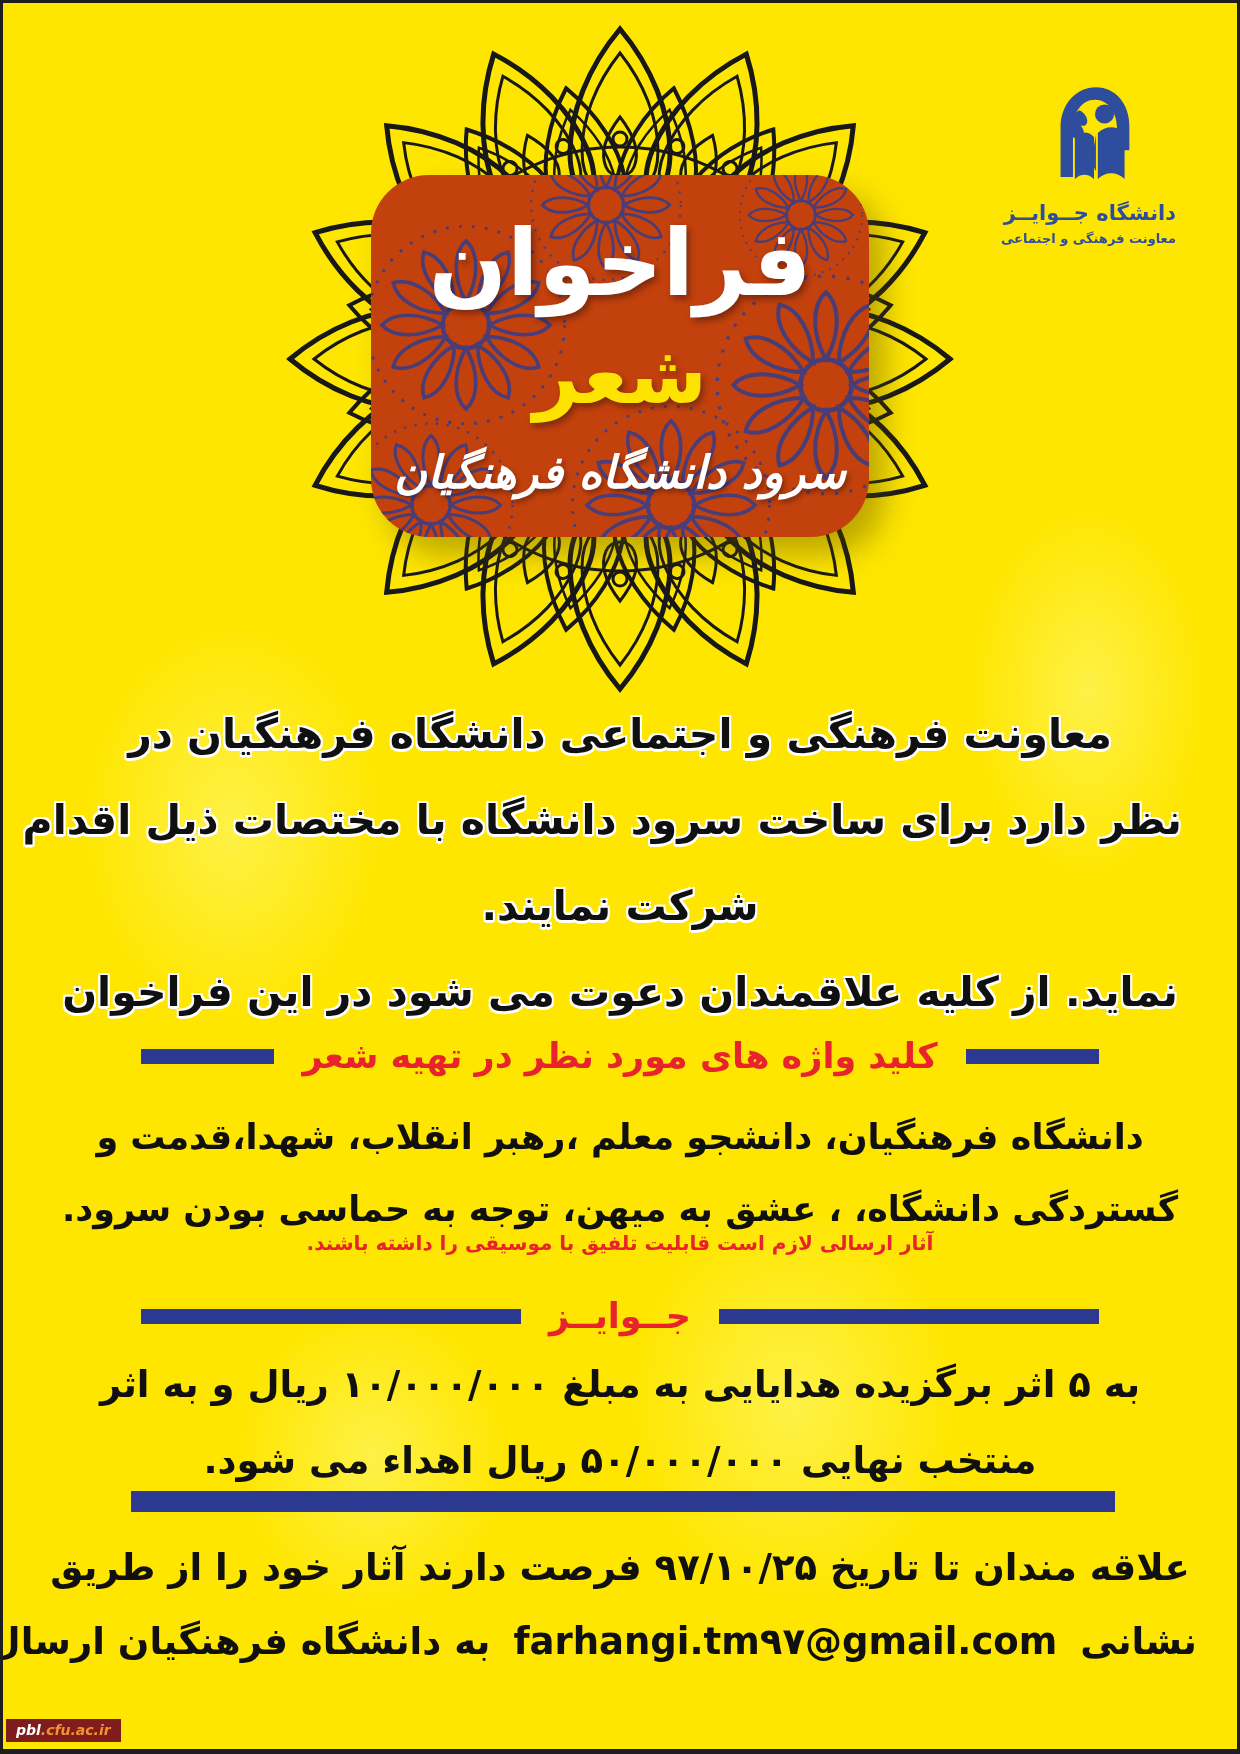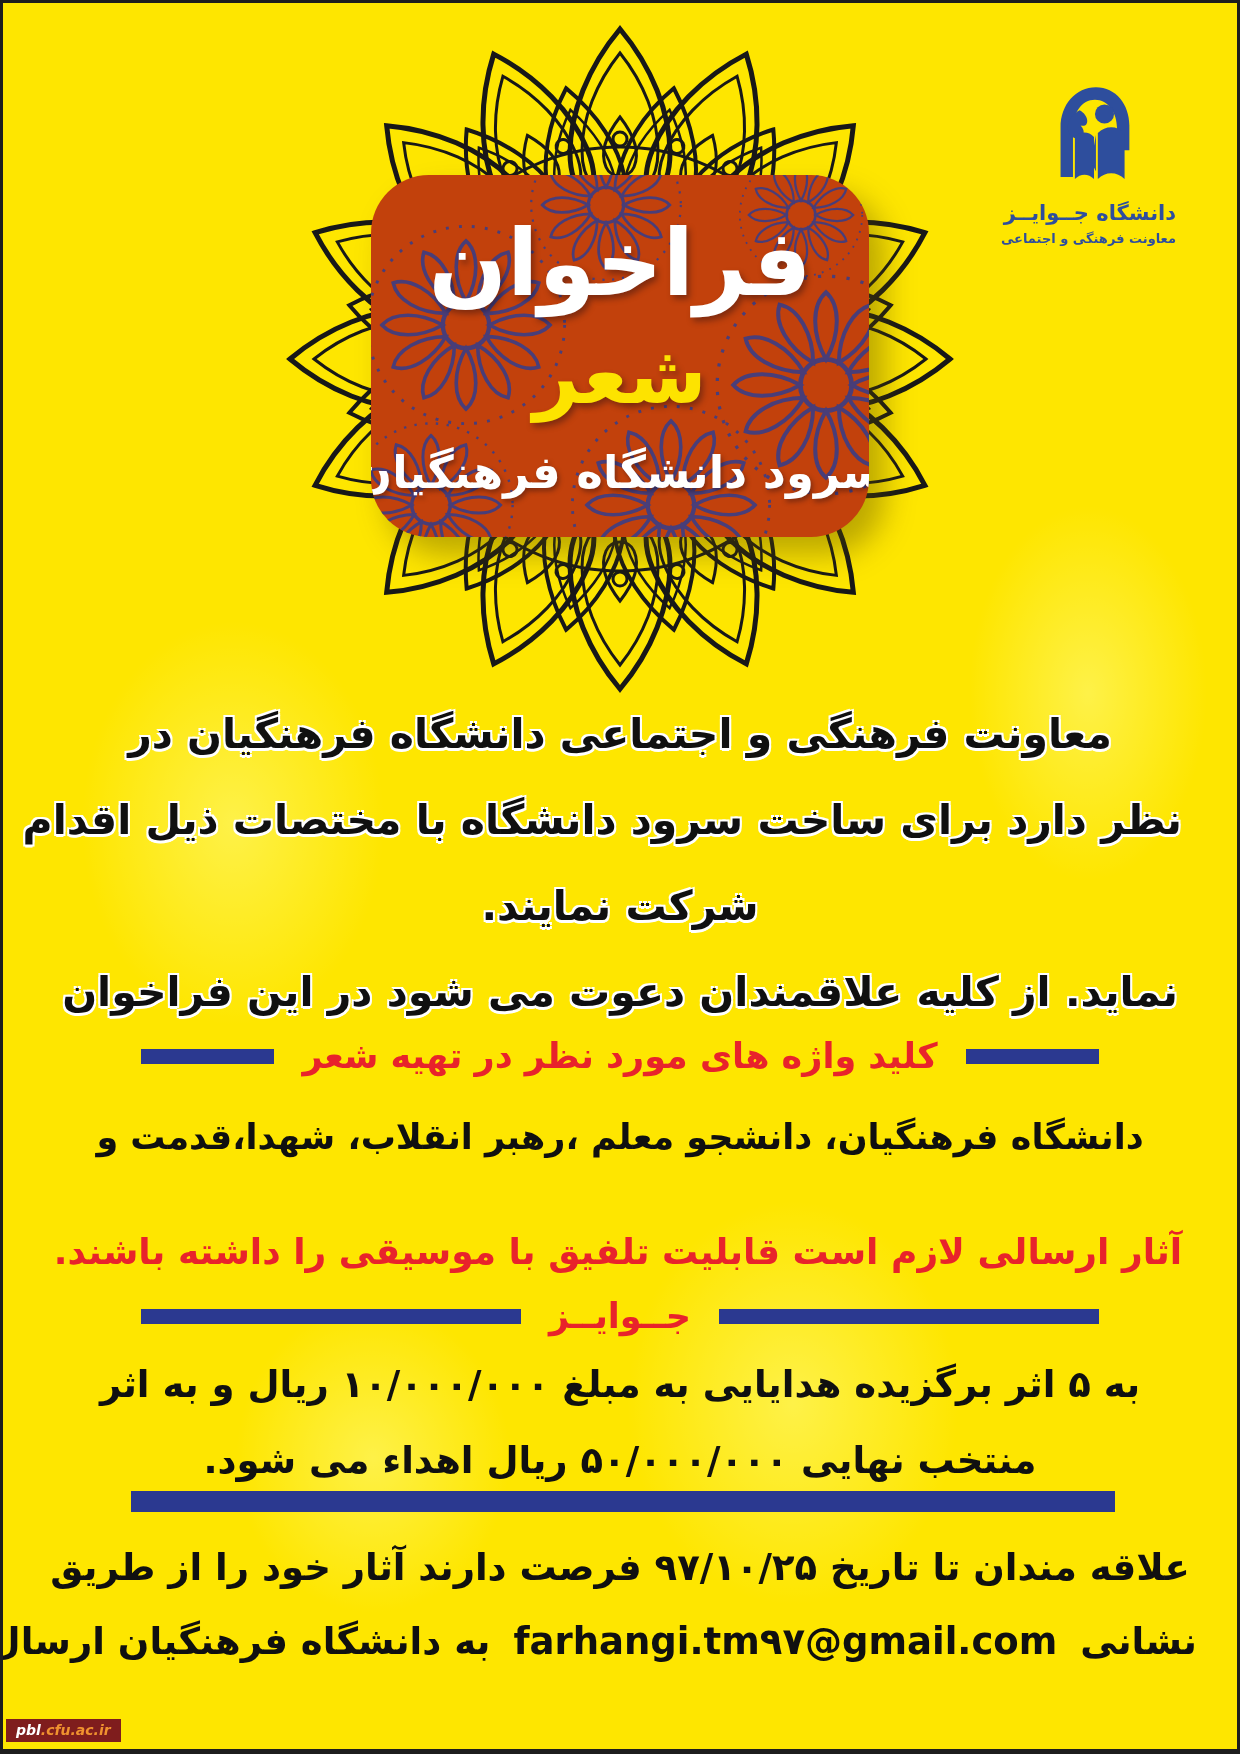--- a/index.html
+++ b/index.html
@@ -31,21 +31,21 @@
     box-shadow:16px 18px 30px rgba(90,75,0,0.40);
     display:flex;flex-direction:column;align-items:center;justify-content:center;
   }
   .panel-pattern{position:absolute;inset:0;opacity:0.85;}
   .panel-text{position:relative;z-index:2;text-align:center;line-height:1;}
   .t-callout{color:#ffffff;font-size:92px;font-weight:700;letter-spacing:2px;
     text-shadow:3px 4px 6px rgba(0,0,20,0.35);}
   .t-poetry{color:#FDE300;font-size:80px;font-weight:700;margin-top:26px;
     text-shadow:3px 4px 6px rgba(0,0,20,0.35);}
   .t-anthem{color:#ffffff;font-size:45px;font-weight:700;margin-top:34px;white-space:nowrap;
-    text-shadow:2px 3px 5px rgba(0,0,20,0.35);}
+    text-shadow:2px 3px 5px rgba(0,0,20,0.35);font-style:italic;}
 
   
   .logo{position:absolute;left:1008px;top:74px;width:165px;text-align:center;direction:rtl;}
   .logo-emblem{display:block;margin:0 auto;}
   .logo-line1{color:#2E4E9D;font-size:21px;font-weight:700;margin-top:8px;white-space:nowrap;}
   .logo-line2{color:#2E4E9D;font-size:13px;font-weight:700;margin-top:6px;white-space:nowrap;}
 
   
   .intro{position:absolute;left:55px;right:55px;top:688px;text-align:center;}
   .intro .ln{height:86px;line-height:86px;font-size:41px;font-weight:700;color:#101010;white-space:nowrap;
@@ -54,21 +54,21 @@
   
   .hrow{position:absolute;left:138px;right:138px;display:flex;align-items:center;}
   .hrow .bar{flex:1;height:15px;background:#2B3990;}
   .hrow .htxt{color:#E8232B;font-size:35px;font-weight:700;margin:0 28px;white-space:nowrap;}
   .hrow1{top:1028px;height:50px;}
   .hrow2{top:1288px;height:50px;}
 
   .keywords{position:absolute;left:55px;right:55px;top:1098px;text-align:center;}
   .keywords .ln{height:72px;line-height:72px;font-size:35px;font-weight:700;color:#101010;white-space:nowrap;text-align:center;}
   .rednote{position:absolute;left:55px;right:55px;top:1228px;text-align:center;
-    font-size:36px;font-weight:700;color:#E8232B;white-space:nowrap;}
+    font-size:20px;font-weight:700;color:#E8232B;white-space:nowrap;}
 
   .prizes{position:absolute;left:55px;right:55px;top:1344px;text-align:center;}
   .prizes .ln{height:76px;line-height:76px;font-size:37px;font-weight:700;color:#101010;white-space:nowrap;}
 
   .divider{position:absolute;left:128px;top:1488px;width:984px;height:21px;background:#2B3990;}
 
   .footer{position:absolute;left:40px;right:40px;top:1528px;text-align:center;}
   .footer .ln{height:74px;line-height:74px;font-size:37px;font-weight:700;color:#101010;white-space:nowrap;}
   .email{direction:ltr;unicode-bidi:isolate;display:inline-block;margin:0 10px;}
 
@@ -220,20 +220,21 @@
     </div>
 
     <div class="hrow hrow1">
       <div class="bar"></div>
       <div class="htxt">کلید واژه های مورد نظر در تهیه شعر</div>
       <div class="bar"></div>
     </div>
 
     <div class="keywords">
       <div class="ln">دانشگاه فرهنگیان، دانشجو معلم ،رهبر انقلاب، شهدا،قدمت و</div>
+      <div class="ln">گستردگی دانشگاه، ، عشق به میهن، توجه به حماسی بودن سرود.</div>
     </div>
 
     <div class="rednote">آثار ارسالی لازم است قابلیت تلفیق با موسیقی را داشته باشند.</div>
 
     <div class="hrow hrow2">
       <div class="bar"></div>
       <div class="htxt">جــوایــز</div>
       <div class="bar"></div>
     </div>
 

